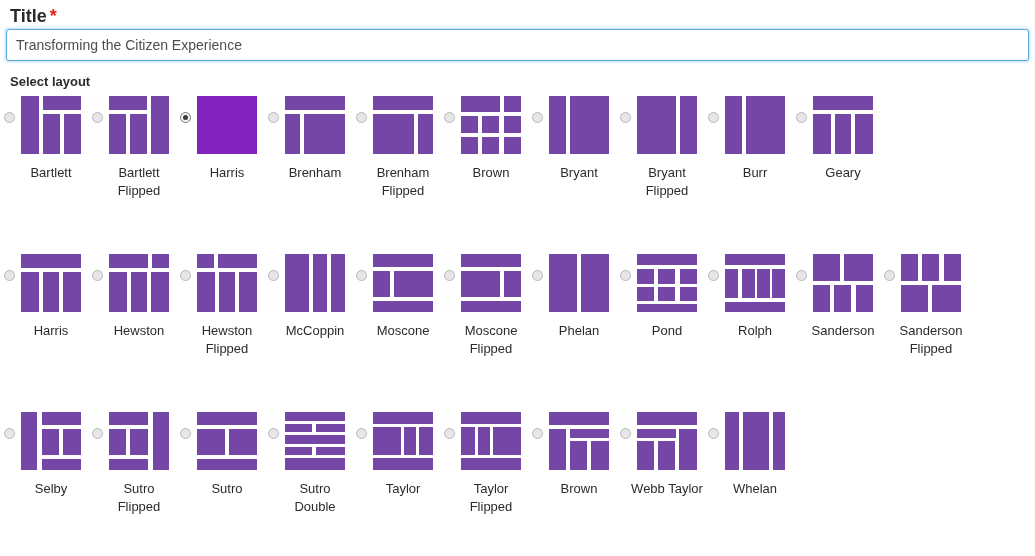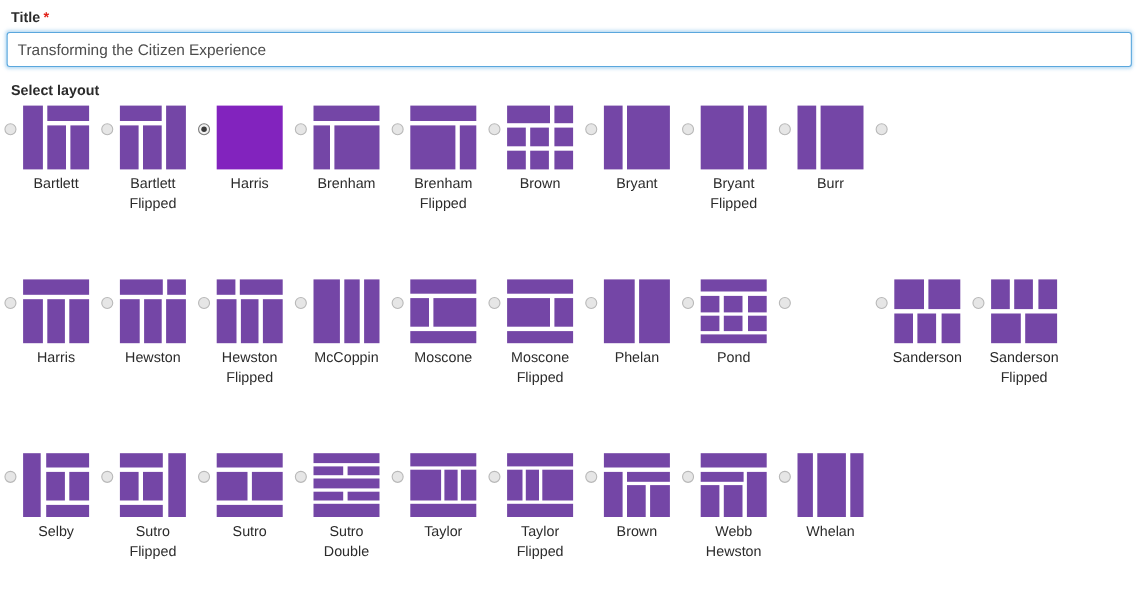--- a/index.html
+++ b/index.html
@@ -10,21 +10,21 @@
     height: 556px;
     background: #ffffff;
     font-family: "Liberation Sans", sans-serif;
     color: #2e3436;
     overflow: hidden;
   }
   .page { position: relative; width: 1035px; height: 556px; padding: 8px 0 0 0; }
 
   
   .field-label {
-    font-size: 13px;
+    font-size: 18px;
     font-weight: bold;
     color: #2b2b2b;
     margin: 0 0 5px 10px;
     line-height: 16px;
   }
   .req-star { color: #e2231a; font-weight: bold; margin-left: 3px; }
 
   .title-input {
     display: block;
     width: 1023px;
@@ -91,21 +91,21 @@
     position: relative;
     background: #ffffff;
   }
   .thumb .blk {
     position: absolute;
     background: #7446a6;
   }
   .thumb.sel .blk { background: #8223be; }
 
   .opt-name {
-    margin-top: 2px;
+    margin-top: 8px;
     font-size: 13px;
     line-height: 18px;
     color: #2b2b2b;
     text-align: center;
     width: 74px;
     margin-left: -5px;
     word-wrap: break-word;
   }
 </style>
 </head>
@@ -219,20 +219,29 @@
           <div class="opt-body">
             <div class="thumb">
               <i class="blk" style="left: 2px; top: 2px; width: 17px; height: 58px;"></i>
               <i class="blk" style="left: 23px; top: 2px; width: 39px; height: 58px;"></i>
             </div>
             <div class="opt-name">Burr</div>
           </div>
         </div>
         <div class="layout-option">
           <span class="radio"></span>
+          <div class="opt-body">
+            <div class="thumb">
+              <i class="blk" style="left: 2px; top: 2px; width: 60px; height: 14px;"></i>
+              <i class="blk" style="left: 2px; top: 20px; width: 18px; height: 40px;"></i>
+              <i class="blk" style="left: 24px; top: 20px; width: 16px; height: 40px;"></i>
+              <i class="blk" style="left: 44px; top: 20px; width: 18px; height: 40px;"></i>
+            </div>
+            <div class="opt-name">Geary</div>
+          </div>
         </div>
       </div>
       <div class="layout-row">
         <div class="layout-option">
           <span class="radio"></span>
           <div class="opt-body">
             <div class="thumb">
               <i class="blk" style="left: 2px; top: 2px; width: 60px; height: 14px;"></i>
               <i class="blk" style="left: 2px; top: 20px; width: 18px; height: 40px;"></i>
               <i class="blk" style="left: 24px; top: 20px; width: 16px; height: 40px;"></i>
@@ -323,20 +332,31 @@
               <i class="blk" style="left: 2px; top: 35px; width: 17px; height: 14px;"></i>
               <i class="blk" style="left: 23px; top: 35px; width: 17px; height: 14px;"></i>
               <i class="blk" style="left: 45px; top: 35px; width: 17px; height: 14px;"></i>
               <i class="blk" style="left: 2px; top: 52px; width: 60px; height: 8px;"></i>
             </div>
             <div class="opt-name">Pond</div>
           </div>
         </div>
         <div class="layout-option">
           <span class="radio"></span>
+          <div class="opt-body">
+            <div class="thumb">
+              <i class="blk" style="left: 2px; top: 2px; width: 60px; height: 11px;"></i>
+              <i class="blk" style="left: 2px; top: 17px; width: 13px; height: 29px;"></i>
+              <i class="blk" style="left: 19px; top: 17px; width: 13px; height: 29px;"></i>
+              <i class="blk" style="left: 34px; top: 17px; width: 13px; height: 29px;"></i>
+              <i class="blk" style="left: 49px; top: 17px; width: 13px; height: 29px;"></i>
+              <i class="blk" style="left: 2px; top: 50px; width: 60px; height: 10px;"></i>
+            </div>
+            <div class="opt-name">Rolph</div>
+          </div>
         </div>
         <div class="layout-option">
           <span class="radio"></span>
           <div class="opt-body">
             <div class="thumb">
               <i class="blk" style="left: 2px; top: 2px; width: 27px; height: 27px;"></i>
               <i class="blk" style="left: 33px; top: 2px; width: 29px; height: 27px;"></i>
               <i class="blk" style="left: 2px; top: 33px; width: 17px; height: 27px;"></i>
               <i class="blk" style="left: 23px; top: 33px; width: 17px; height: 27px;"></i>
               <i class="blk" style="left: 45px; top: 33px; width: 17px; height: 27px;"></i>
@@ -454,21 +474,21 @@
         <div class="layout-option">
           <span class="radio"></span>
           <div class="opt-body">
             <div class="thumb">
               <i class="blk" style="left: 2px; top: 2px; width: 60px; height: 13px;"></i>
               <i class="blk" style="left: 44px; top: 19px; width: 18px; height: 41px;"></i>
               <i class="blk" style="left: 2px; top: 19px; width: 39px; height: 9px;"></i>
               <i class="blk" style="left: 2px; top: 31px; width: 17px; height: 29px;"></i>
               <i class="blk" style="left: 23px; top: 31px; width: 17px; height: 29px;"></i>
             </div>
-            <div class="opt-name">Webb Hewston</div>
+            <div class="opt-name">Webb Taylor</div>
           </div>
         </div>
         <div class="layout-option">
           <span class="radio"></span>
           <div class="opt-body">
             <div class="thumb">
               <i class="blk" style="left: 2px; top: 2px; width: 14px; height: 58px;"></i>
               <i class="blk" style="left: 20px; top: 2px; width: 26px; height: 58px;"></i>
               <i class="blk" style="left: 50px; top: 2px; width: 12px; height: 58px;"></i>
             </div>

